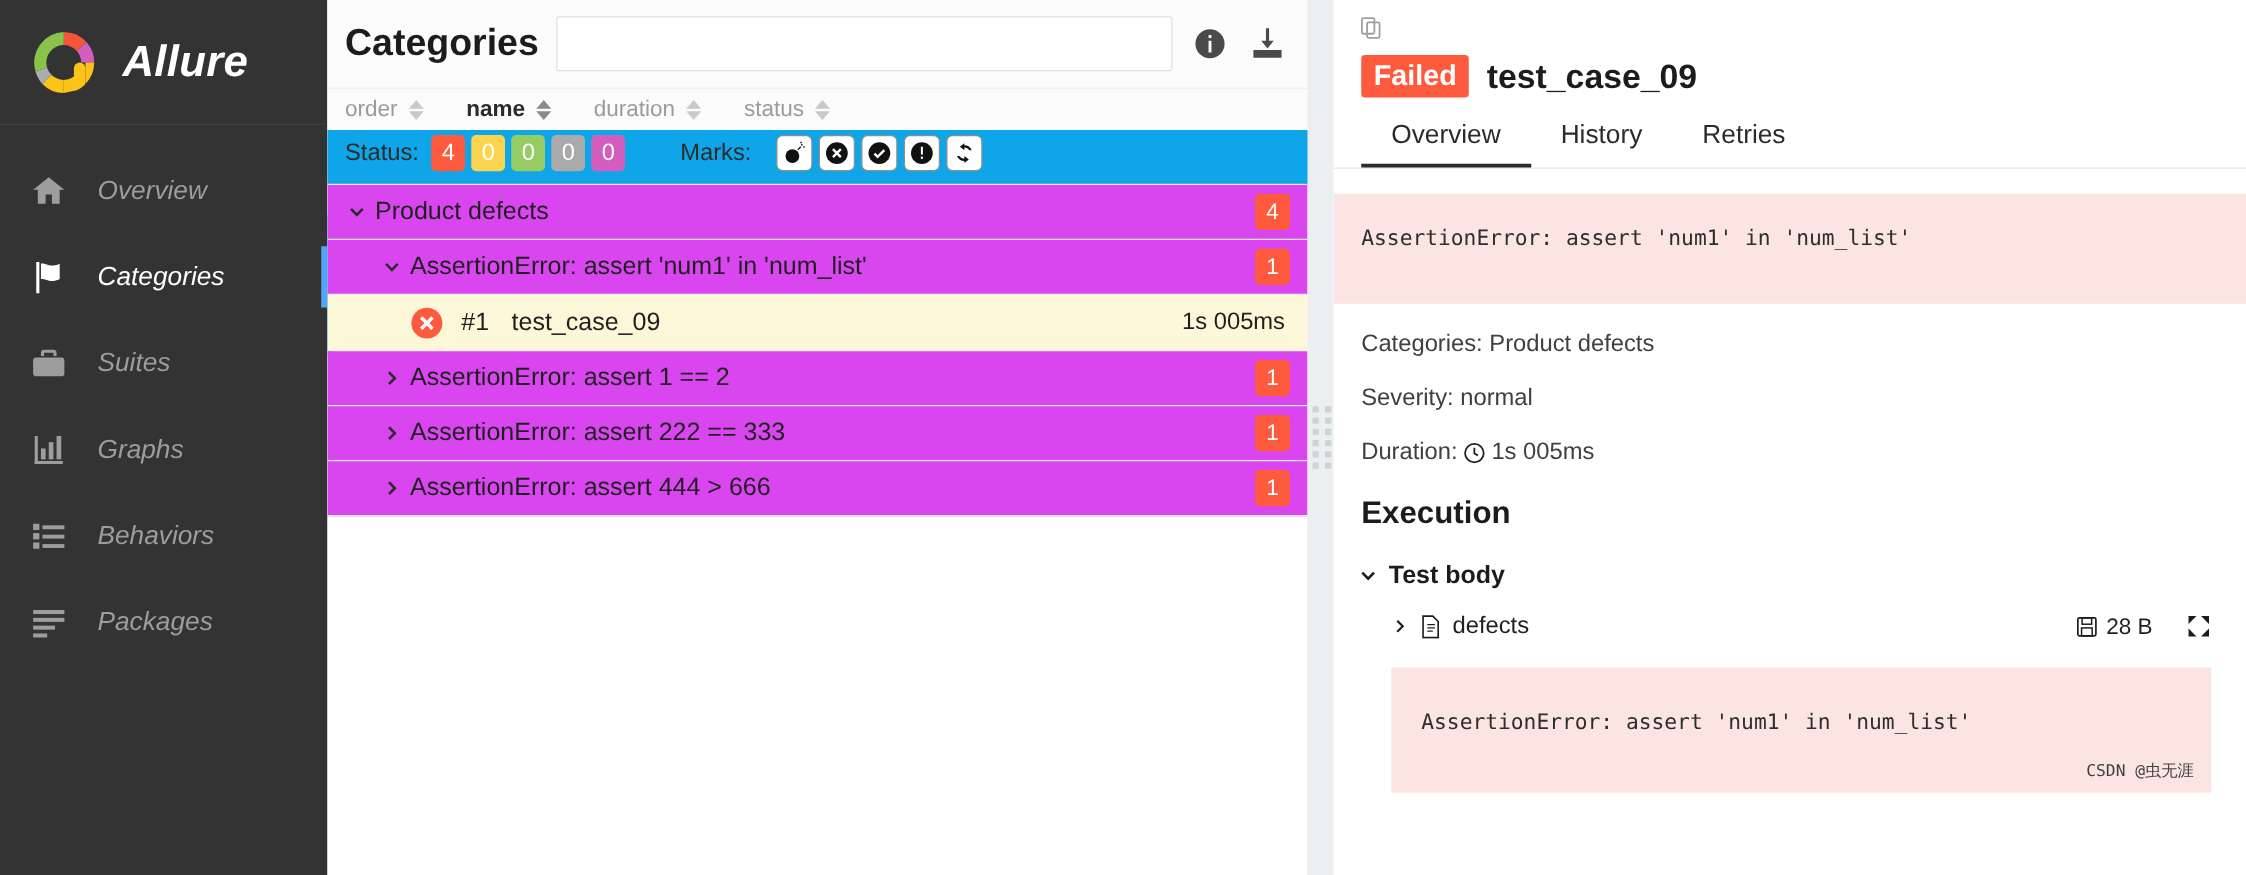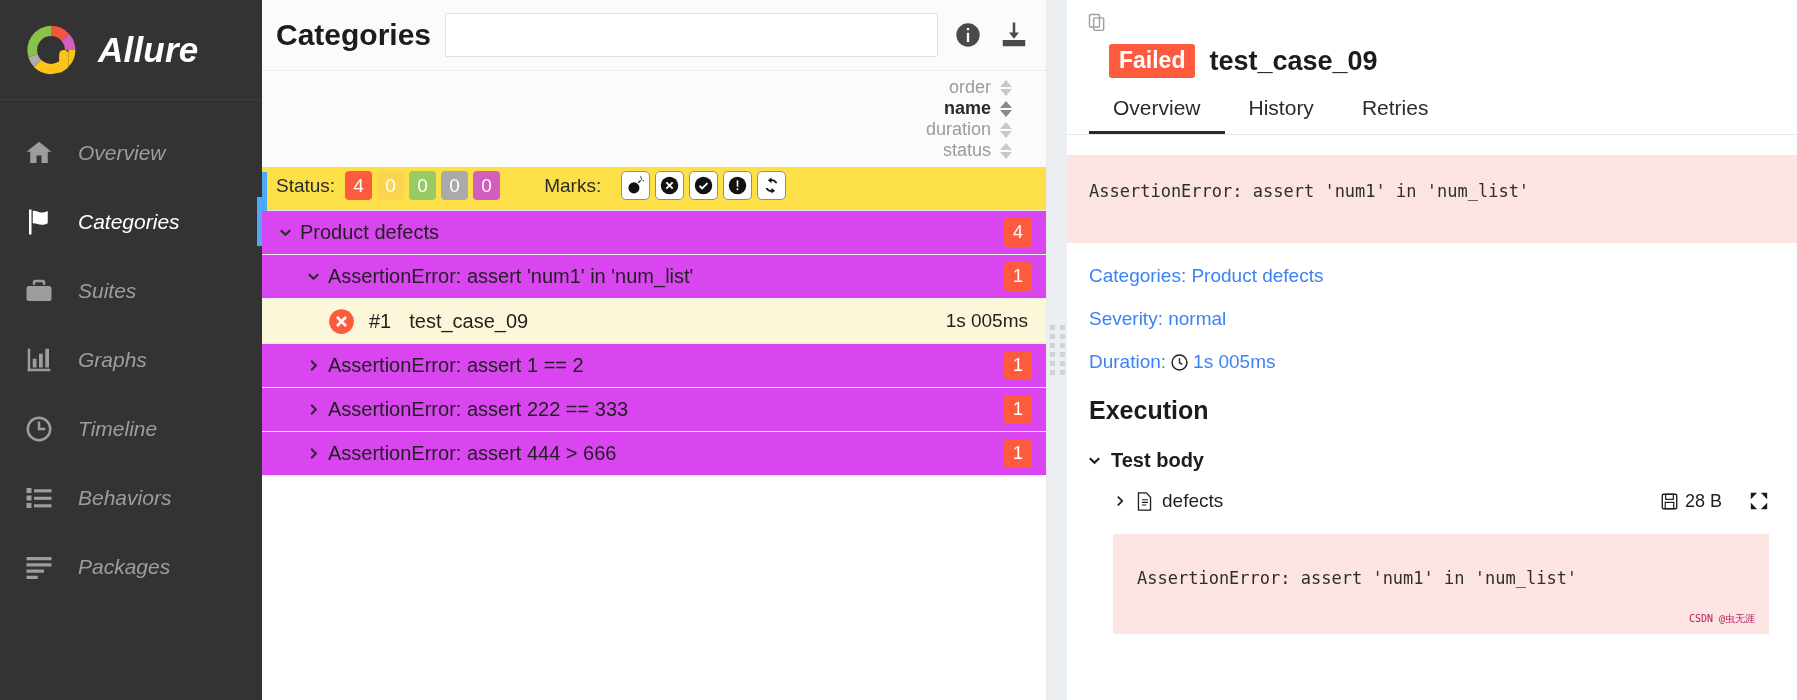--- a/index.html
+++ b/index.html
@@ -53,41 +53,40 @@
   .mid-title { font-size: 30px; font-weight: bold; color: #1c1c1c; white-space: nowrap; }
   .search-box {
     flex: 1; height: 44px; border: 1px solid #e0e0e0; border-radius: 2px;
     background: #fff; padding: 0 10px; font-size: 17px; color: #333;
     font-family: "Liberation Sans", sans-serif; outline: none;
   }
   .head-icon { width: 32px; height: 32px; display:flex; align-items:center; justify-content:center; cursor: pointer; }
   .head-icon svg { fill: #4a4a4a; }
 
   .sortbar {
-    display: flex; align-items: flex-end; gap: 0;
+    display: flex; align-items: center; gap: 0;
     padding: 6px 0 6px 14px; background: #fbfbfb;
     border-top: 1px solid #ededed;
-    flex-direction: column;
   }
   .sort-col {
     display: flex; align-items: center; gap: 9px;
     font-size: 18px; color: #9b9b9b; margin-right: 34px; cursor: pointer;
   }
   .sort-col.active { color: #2b2b2b; font-weight: bold; }
   .sort-arrows { display: flex; flex-direction: column; gap: 2px; }
   .sort-arrows i { display:block; width: 0; height: 0;
      border-left: 6px solid transparent; border-right: 6px solid transparent; }
   .sort-arrows i.up { border-bottom: 7px solid #c9c9c9; }
   .sort-arrows i.dn { border-top: 7px solid #c9c9c9; }
   .sort-col.active .sort-arrows i.up { border-bottom-color: #8a8a8a; }
   .sort-col.active .sort-arrows i.dn { border-top-color: #8a8a8a; }
 
   .filterbar {
     display: flex; align-items: center; padding: 4px 0 10px 14px;
-    background: #fde047; border-bottom: 1px solid #e8e8e8;
+    background: #0ea5e9; border-bottom: 1px solid #e8e8e8;
   }
   .filter-label { font-size: 19px; color: #2b2b2b; margin-right: 10px; }
   .chips { display: flex; gap: 5px; }
   .chip {
     min-width: 27px; height: 29px; border-radius: 4px;
     display:flex; align-items:center; justify-content:center;
     color:#fff; font-size: 19px; padding: 0 7px; cursor: pointer;
   }
   .marks { display: flex; gap: 5px; margin-left: 44px; }
   .mark-btn {
@@ -131,50 +130,50 @@
   
   .right { flex: 1; height: 700px; background: #fff; overflow: hidden; position: relative; }
   .crumb {
     display:flex; align-items:center; gap: 9px; padding: 12px 0 4px 20px;
     font-size: 21px; color: #9e9e9e;
   }
   .crumb svg { fill: #9e9e9e; }
   .title-row { display:flex; align-items:center; gap: 14px; padding: 8px 0 0 22px; }
   .status-badge {
     background: #fd5a3e; color:#fff; font-size: 23px; font-weight: bold;
-    padding: 3px 10px 4px; border-radius: 3px; margin-left: 20px;
+    padding: 3px 10px 4px; border-radius: 3px;
   }
   .test-title { font-size: 27px; font-weight: bold; color:#1c1c1c; }
   .tabs { display:flex; gap: 0; padding: 14px 0 0 22px; border-bottom: 1px solid #e6e6e6; }
   .tab {
     font-size: 21px; color:#2b2b2b; padding: 4px 24px 11px; cursor: pointer;
   }
   .tab.active { border-bottom: 3px solid #2b2b2b; font-weight: normal; }
 
   .err-block {
     background: #fbe4e2; color:#2e2e2e; font-family: "DejaVu Sans Mono", monospace;
     font-size: 17px; padding: 26px 22px 42px; margin-top: 20px;
   }
-  .meta { font-size: 19px; color:#3b82f6; padding: 22px 0 0 22px; }
+  .meta { font-size: 19px; color:#404040; padding: 22px 0 0 22px; }
   .meta div { margin-bottom: 21px; display:flex; align-items:center; gap: 5px; }
   .sec-title { font-size: 25px; font-weight: bold; color:#1c1c1c; padding: 2px 0 0 22px; }
   .tb-row { display:flex; align-items:center; gap: 9px; padding: 24px 0 0 20px; font-size: 20px; font-weight: bold; color:#1c1c1c; cursor:pointer;}
   .stdout-row {
     display:flex; align-items:center; gap: 9px; padding: 18px 28px 0 46px; font-size: 19px; color:#1f1f1f;
   }
   .stdout-row .spacer { flex: 1; }
   .stdout-meta { display:flex; align-items:center; gap: 7px; font-size: 18px; color:#1f1f1f; cursor:pointer; }
   .stdout-body {
     background:#fbe4e2; margin: 22px 28px 0 46px; padding: 34px 24px 46px;
     font-family: "DejaVu Sans Mono", monospace; font-size: 17px; color:#2e2e2e;
     position: relative;
   }
   .watermark {
     position:absolute; right: 14px; bottom: 8px;
-    font-size: 10px; color: #be185d;
+    font-size: 13px; color: #404040;
   }
   svg { display:block; }
 </style>
 </head>
 <body>
 
 <div class="app">
 
   <aside class="sidebar">
     <div class="brand">
@@ -229,30 +228,20 @@
               <rect x="7" y="11" width="3" height="7"></rect>
               <rect x="12" y="7" width="3" height="11"></rect>
               <rect x="17" y="3" width="3" height="15"></rect>
             </svg>
         </span>
         <span>Graphs</span>
       </div>
       <div class="nav-item">
         <span class="ico">
           <svg width="30" height="30" viewBox="0 0 24 24">
-              <path d="M12 2a10 10 0 1 0 0 20 10 10 0 0 0 0-20zm0 2a8 8 0 1 1 0 16 8 8 0 0 1 0-16z"></path>
-              <path d="M11 6h2v7h-2z"></path>
-              <path d="M12 11h5v2h-5z"></path>
-            </svg>
-        </span>
-        <span>Timeline</span>
-      </div>
-      <div class="nav-item">
-        <span class="ico">
-          <svg width="30" height="30" viewBox="0 0 24 24">
               <rect x="2" y="4" width="4" height="4"></rect>
               <rect x="8" y="5" width="14" height="2.5"></rect>
               <rect x="2" y="10" width="4" height="4"></rect>
               <rect x="8" y="11" width="14" height="2.5"></rect>
               <rect x="2" y="16" width="4" height="4"></rect>
               <rect x="8" y="17" width="14" height="2.5"></rect>
             </svg>
         </span>
         <span>Behaviors</span>
       </div>

